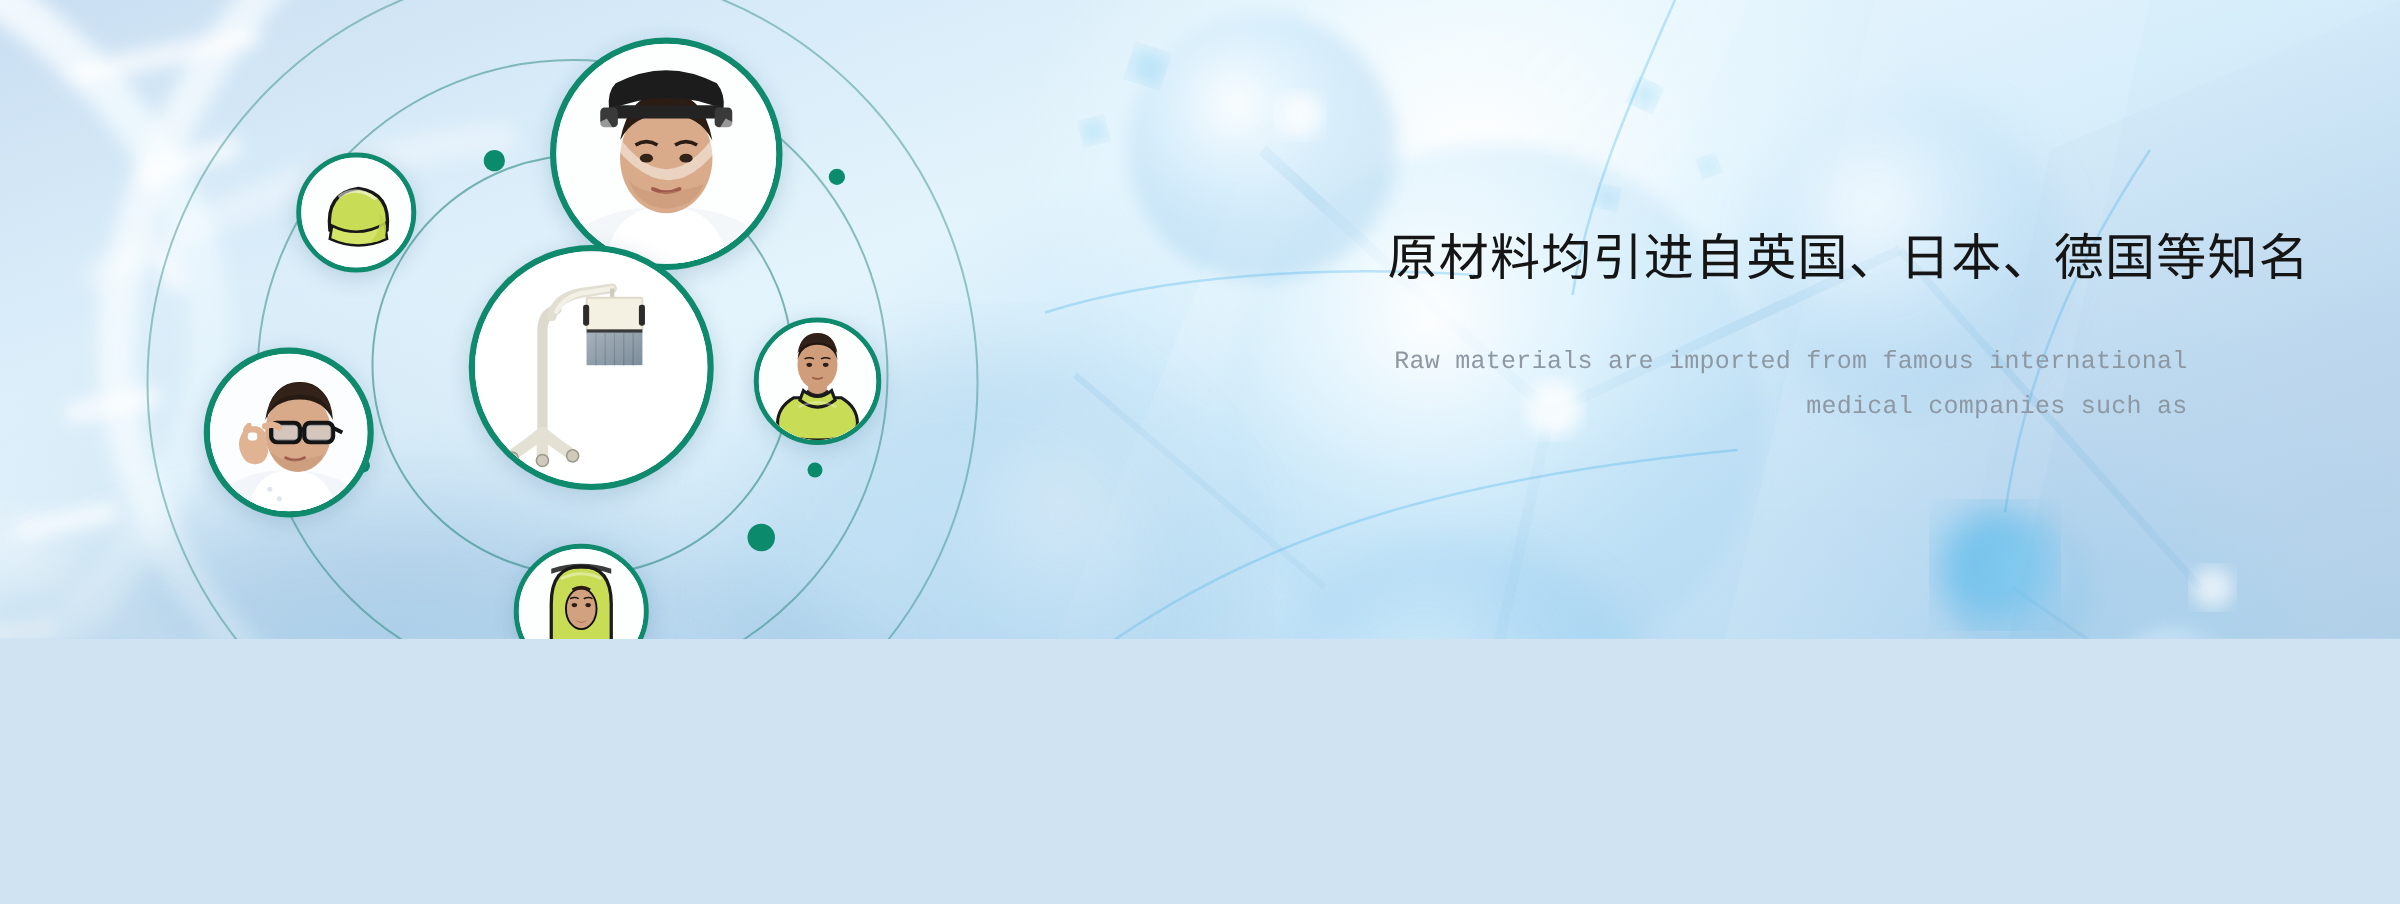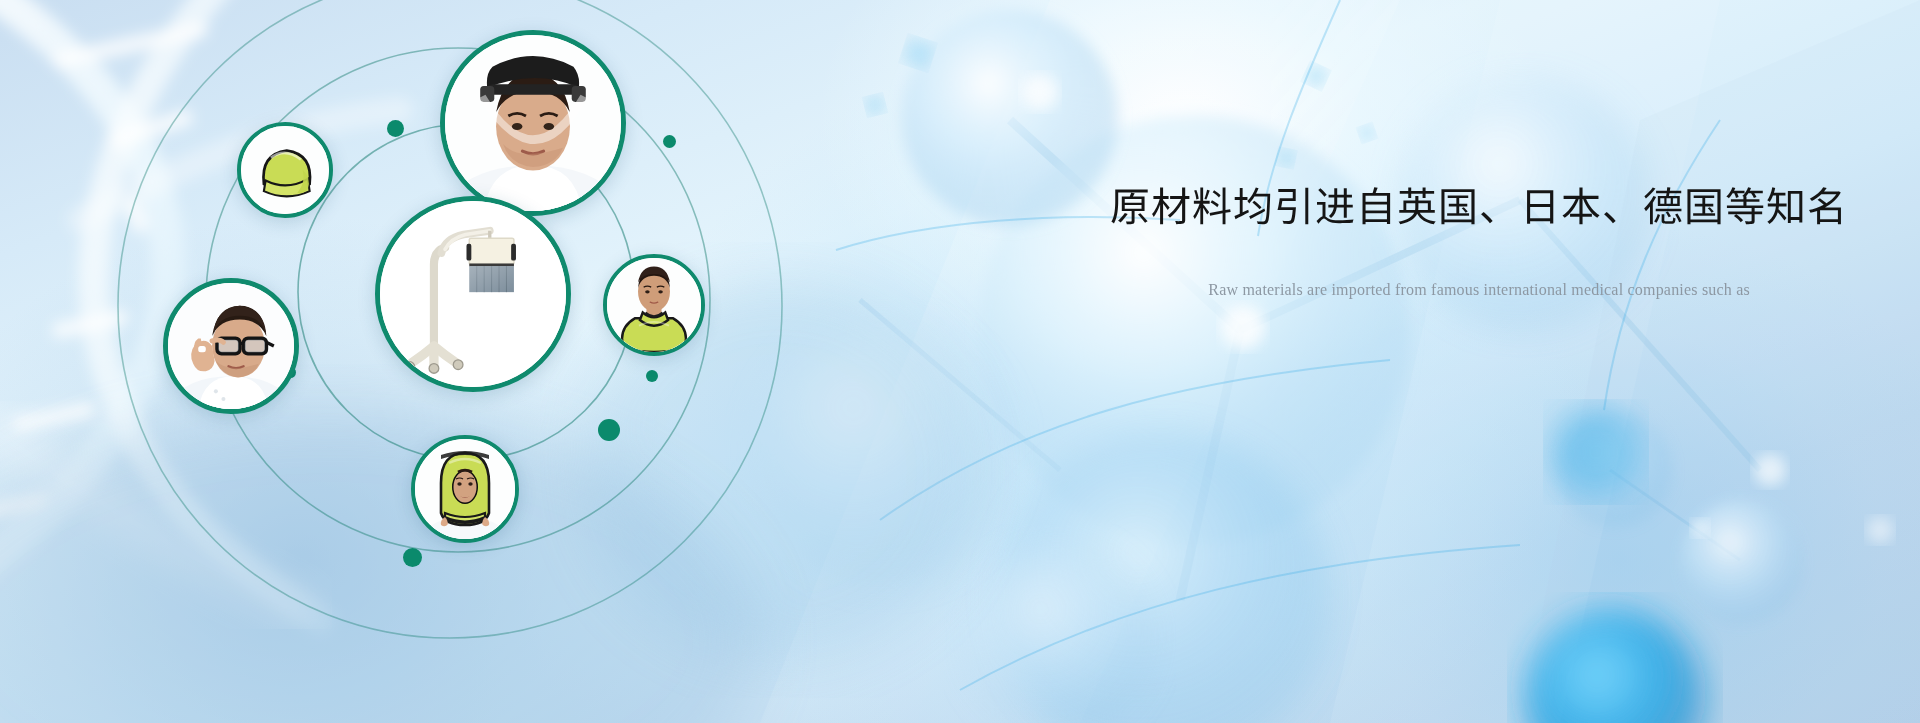--- a/index.html
+++ b/index.html
@@ -3,21 +3,21 @@
 <meta charset="utf-8">
 <title>Banner</title>
 <style>
   html,body{margin:0;padding:0;}
   body{
     width:1920px;height:723px;overflow:hidden;
     font-family:"Liberation Sans","DejaVu Sans",sans-serif;
     background:#cfe3f3;
   }
   .banner{
-    position:relative;width:1920px;height:723px;overflow:hidden;
+    position:relative;width:1920px;height:511px;overflow:hidden;
     background:
       radial-gradient(ellipse 520px 380px at 1180px 120px, rgba(255,255,255,.95) 0%, rgba(236,249,255,.75) 35%, rgba(222,243,255,0) 70%),
       radial-gradient(ellipse 620px 520px at 1120px 440px, rgba(188,226,248,.85) 0%, rgba(200,232,250,.45) 45%, rgba(205,232,248,0) 78%),
       radial-gradient(ellipse 480px 420px at 1620px 560px, rgba(150,205,240,.55) 0%, rgba(175,215,242,.18) 55%, rgba(180,218,244,0) 80%),
       radial-gradient(ellipse 500px 420px at 300px 560px, rgba(150,190,225,.55) 0%, rgba(170,205,232,.2) 55%, rgba(180,212,238,0) 82%),
       linear-gradient(160deg,#c9def1 0%,#d6eaf8 18%,#e4f4fc 38%,#d4ecfa 58%,#bed9ef 78%,#b2cfe8 100%);
   }
 
   
   .bg-layer{position:absolute;inset:0;pointer-events:none;}
@@ -50,22 +50,22 @@
     font-size:40px;
     line-height:62px;
     letter-spacing:1px;
     font-weight:400;
     white-space:nowrap;
   }
   .h-line.l1{margin-right:-22px;}
   .sub{
     margin-top:34px;
     color:#8d98a3;
-    font-family:Liberation Serif, serif;
-    font-size:16px;
+    font-family:Liberation Mono, monospace;
+    font-size:20px;
     line-height:36px;
     font-weight:400;
     letter-spacing:.2px;
   }
   .sub .sl2{display:block;}
 </style>
 </head>
 <body>
 
 <div class="banner">

